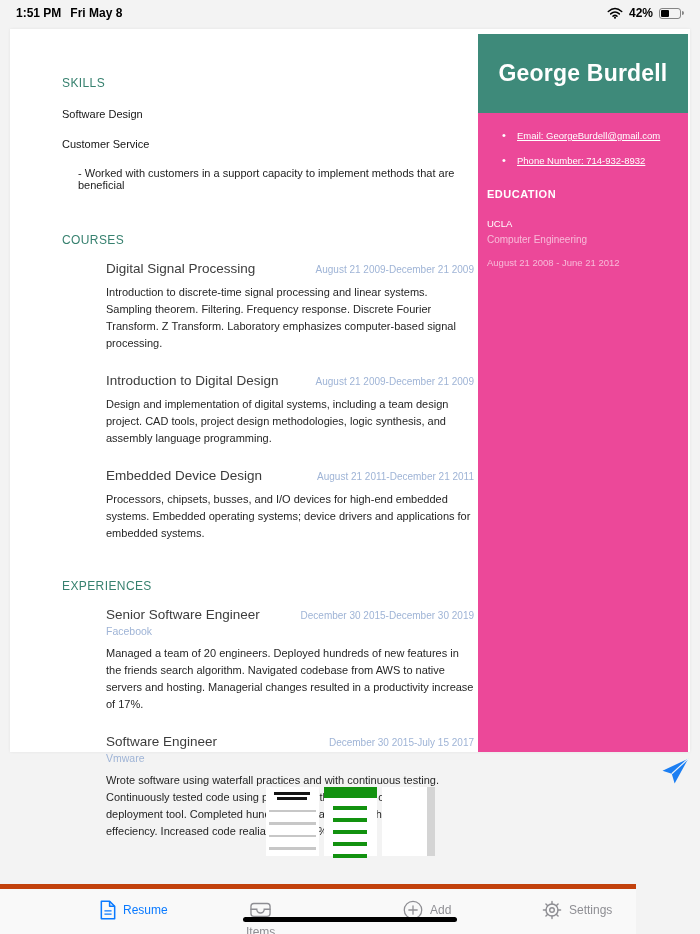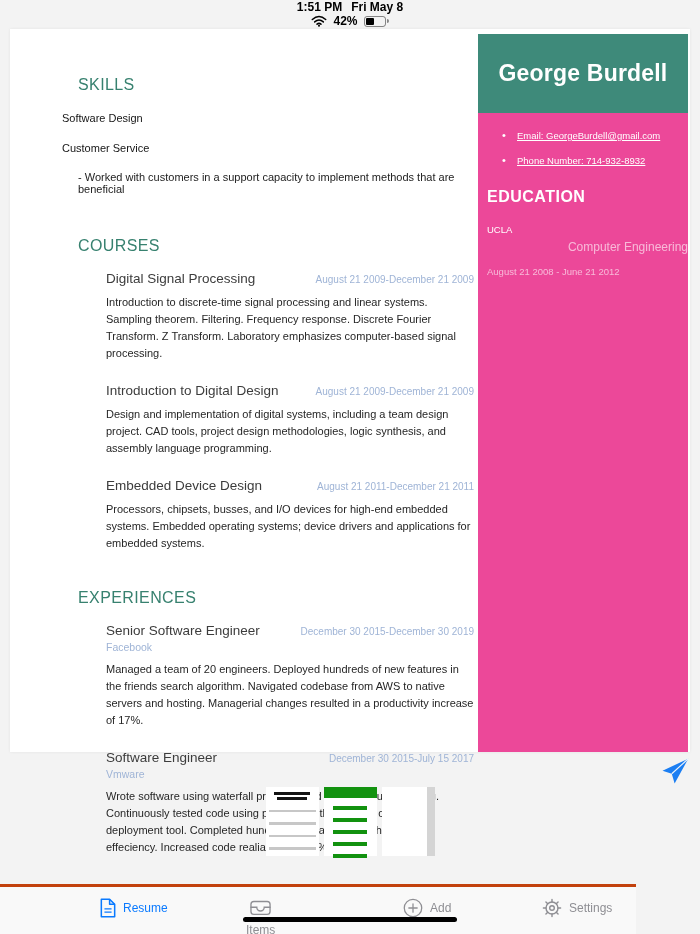--- a/index.html
+++ b/index.html
@@ -8,37 +8,37 @@
     background:#f3f3f3;
     font-family:"Liberation Sans", sans-serif;
     -webkit-font-smoothing:antialiased;
   }
 
   
   .status-bar {
     position:absolute; top:0; left:0; width:700px; height:26px;
     display:flex; justify-content:space-between; align-items:center;
     padding:0 16px; box-sizing:border-box;
-    font-size:12px; font-weight:600; color:#000;flex-direction:column;
+    font-size:12px; font-weight:600; color:#000;
   }
   .sb-left { display:flex; gap:9px; align-items:center; }
   .sb-right { display:flex; gap:6px; align-items:center; }
   .battery { width:22px; height:11px; border:1px solid rgba(0,0,0,0.45); border-radius:3px;
     padding:1px; box-sizing:border-box; display:inline-flex; align-items:center; }
   .battery-level { width:8px; height:7px; background:#000; border-radius:1px; }
   .battery-cap { width:2px; height:4px; background:rgba(0,0,0,0.45); border-radius:0 2px 2px 0; margin-left:1px; }
 
   
   .page {
     position:absolute; left:10px; top:29px; width:680px; height:723px;
     background:#ffffff; box-shadow:0 0 3px rgba(0,0,0,0.07);
   }
 
   .left-col { position:absolute; left:52px; top:0; width:412px; color:#262626; }
-  .section-heading { font-size:16px; font-weight:400; color:#37816F; letter-spacing:0.4px; margin:16px; }
+  .section-heading { font-size:12px; font-weight:400; color:#37816F; letter-spacing:0.4px; margin:0; }
   .heading-skills { margin-top:47px; }
   .skill-title { font-size:11px; font-weight:normal; color:#151515; margin-top:18px; }
   .skill-detail { font-size:11px; color:#222; margin-top:17px; padding-left:16px; }
   .heading-courses { margin-top:42px; }
   .heading-experiences { margin-top:37px; }
   .entry { margin-top:14px;margin-left:44px; }
   .entry + .entry { margin-top:21px; }
   .entry-head { display:flex; justify-content:space-between; align-items:baseline; }
   .entry-title { font-size:13.5px; color:#3c3c3c; }
   .entry-dates { font-size:10px; color:#9FB4D6; white-space:nowrap; }
@@ -52,44 +52,44 @@
   }
   .sidebar-header {
     height:79px; background:#3E8A7A;
     display:flex; align-items:center; justify-content:center;
     color:#fff; font-size:23px; font-weight:bold; letter-spacing:0.2px;
   }
   .contacts { list-style:none; margin:17px 0 0; padding:0 6px 0 24px; }
   .contacts li { color:#fff; font-size:9.5px; margin-bottom:14px; position:relative; padding-left:15px; }
   .contacts li::before { content:"\2022"; position:absolute; left:0; top:-1px; font-size:11px; }
   .contact-link { text-decoration:underline; cursor:pointer; }
-  .edu-heading { color:#fff; font-weight:bold; font-size:16px; letter-spacing:0.5px; margin:22px 0 0 9px; }
+  .edu-heading { color:#fff; font-weight:bold; font-size:11px; letter-spacing:0.5px; margin:22px 0 0 9px; }
   .school { color:#fff; font-weight:normal; font-size:9.5px; margin:18px 0 0 9px; }
-  .degree { color:rgba(255,255,255,0.62); font-size:12px; margin:5px 0 12px 9px;text-align:right; }
+  .degree { color:rgba(255,255,255,0.62); font-size:10px; margin:5px 0 12px 9px; }
   .edu-dates { color:rgba(255,255,255,0.62); font-size:9.5px; margin:3px 0 0 9px; }
 
   
   .send-btn { position:absolute; left:660px; top:757px; width:30px; height:30px; cursor:pointer; }
 
   
   .picker { position:absolute; top:787px; left:0; width:700px; display:flex; justify-content:center; gap:5px; }
   .tmpl { width:53px; height:69px; background:#fff; box-sizing:border-box; cursor:pointer; }
   .t1-black { height:2.5px; background:#141414; margin:2.5px auto 0; }
   .t1-black.w1 { width:36px; margin-top:5px; }
   .t1-black.w2 { width:30px; }
   .t1-gray { width:47px; height:2.5px; background:#c7c7c7; margin:10px auto 0; }
   .t2-header { height:11px; background:#12920F; }
   .t2-bar { width:34px; height:4px; background:#12920F; margin:8px auto 0; }
   .tmpl-3 { position:relative; }
   .t3-side { position:absolute; right:0; top:0; width:8px; height:100%; background:#d4d4d4; }
 
   
   .tab-bar {
     position:absolute; left:0; top:884px; width:636px; height:50px;
-    background:#f9f9f9; border-top:3px solid #c2410c; box-sizing:border-box;
+    background:#f9f9f9; border-top:5px solid #c2410c; box-sizing:border-box;
   }
   .tab { position:absolute; top:11px; display:flex; align-items:center; gap:7px;
     font-size:12px; color:#8e8e93; cursor:pointer; }
   .tab.active { color:#0A7AFF; }
   .tab-resume { left:100px; } .tab-items { left:246px;flex-direction:column; } .tab-add { left:403px;align-items:center; } .tab-settings { left:542px; }
   .home-indicator { position:absolute; left:243px; top:917px; width:214px; height:5px;
     border-radius:2.5px; background:#000; }
 
   svg { display:block; }
 </style>

